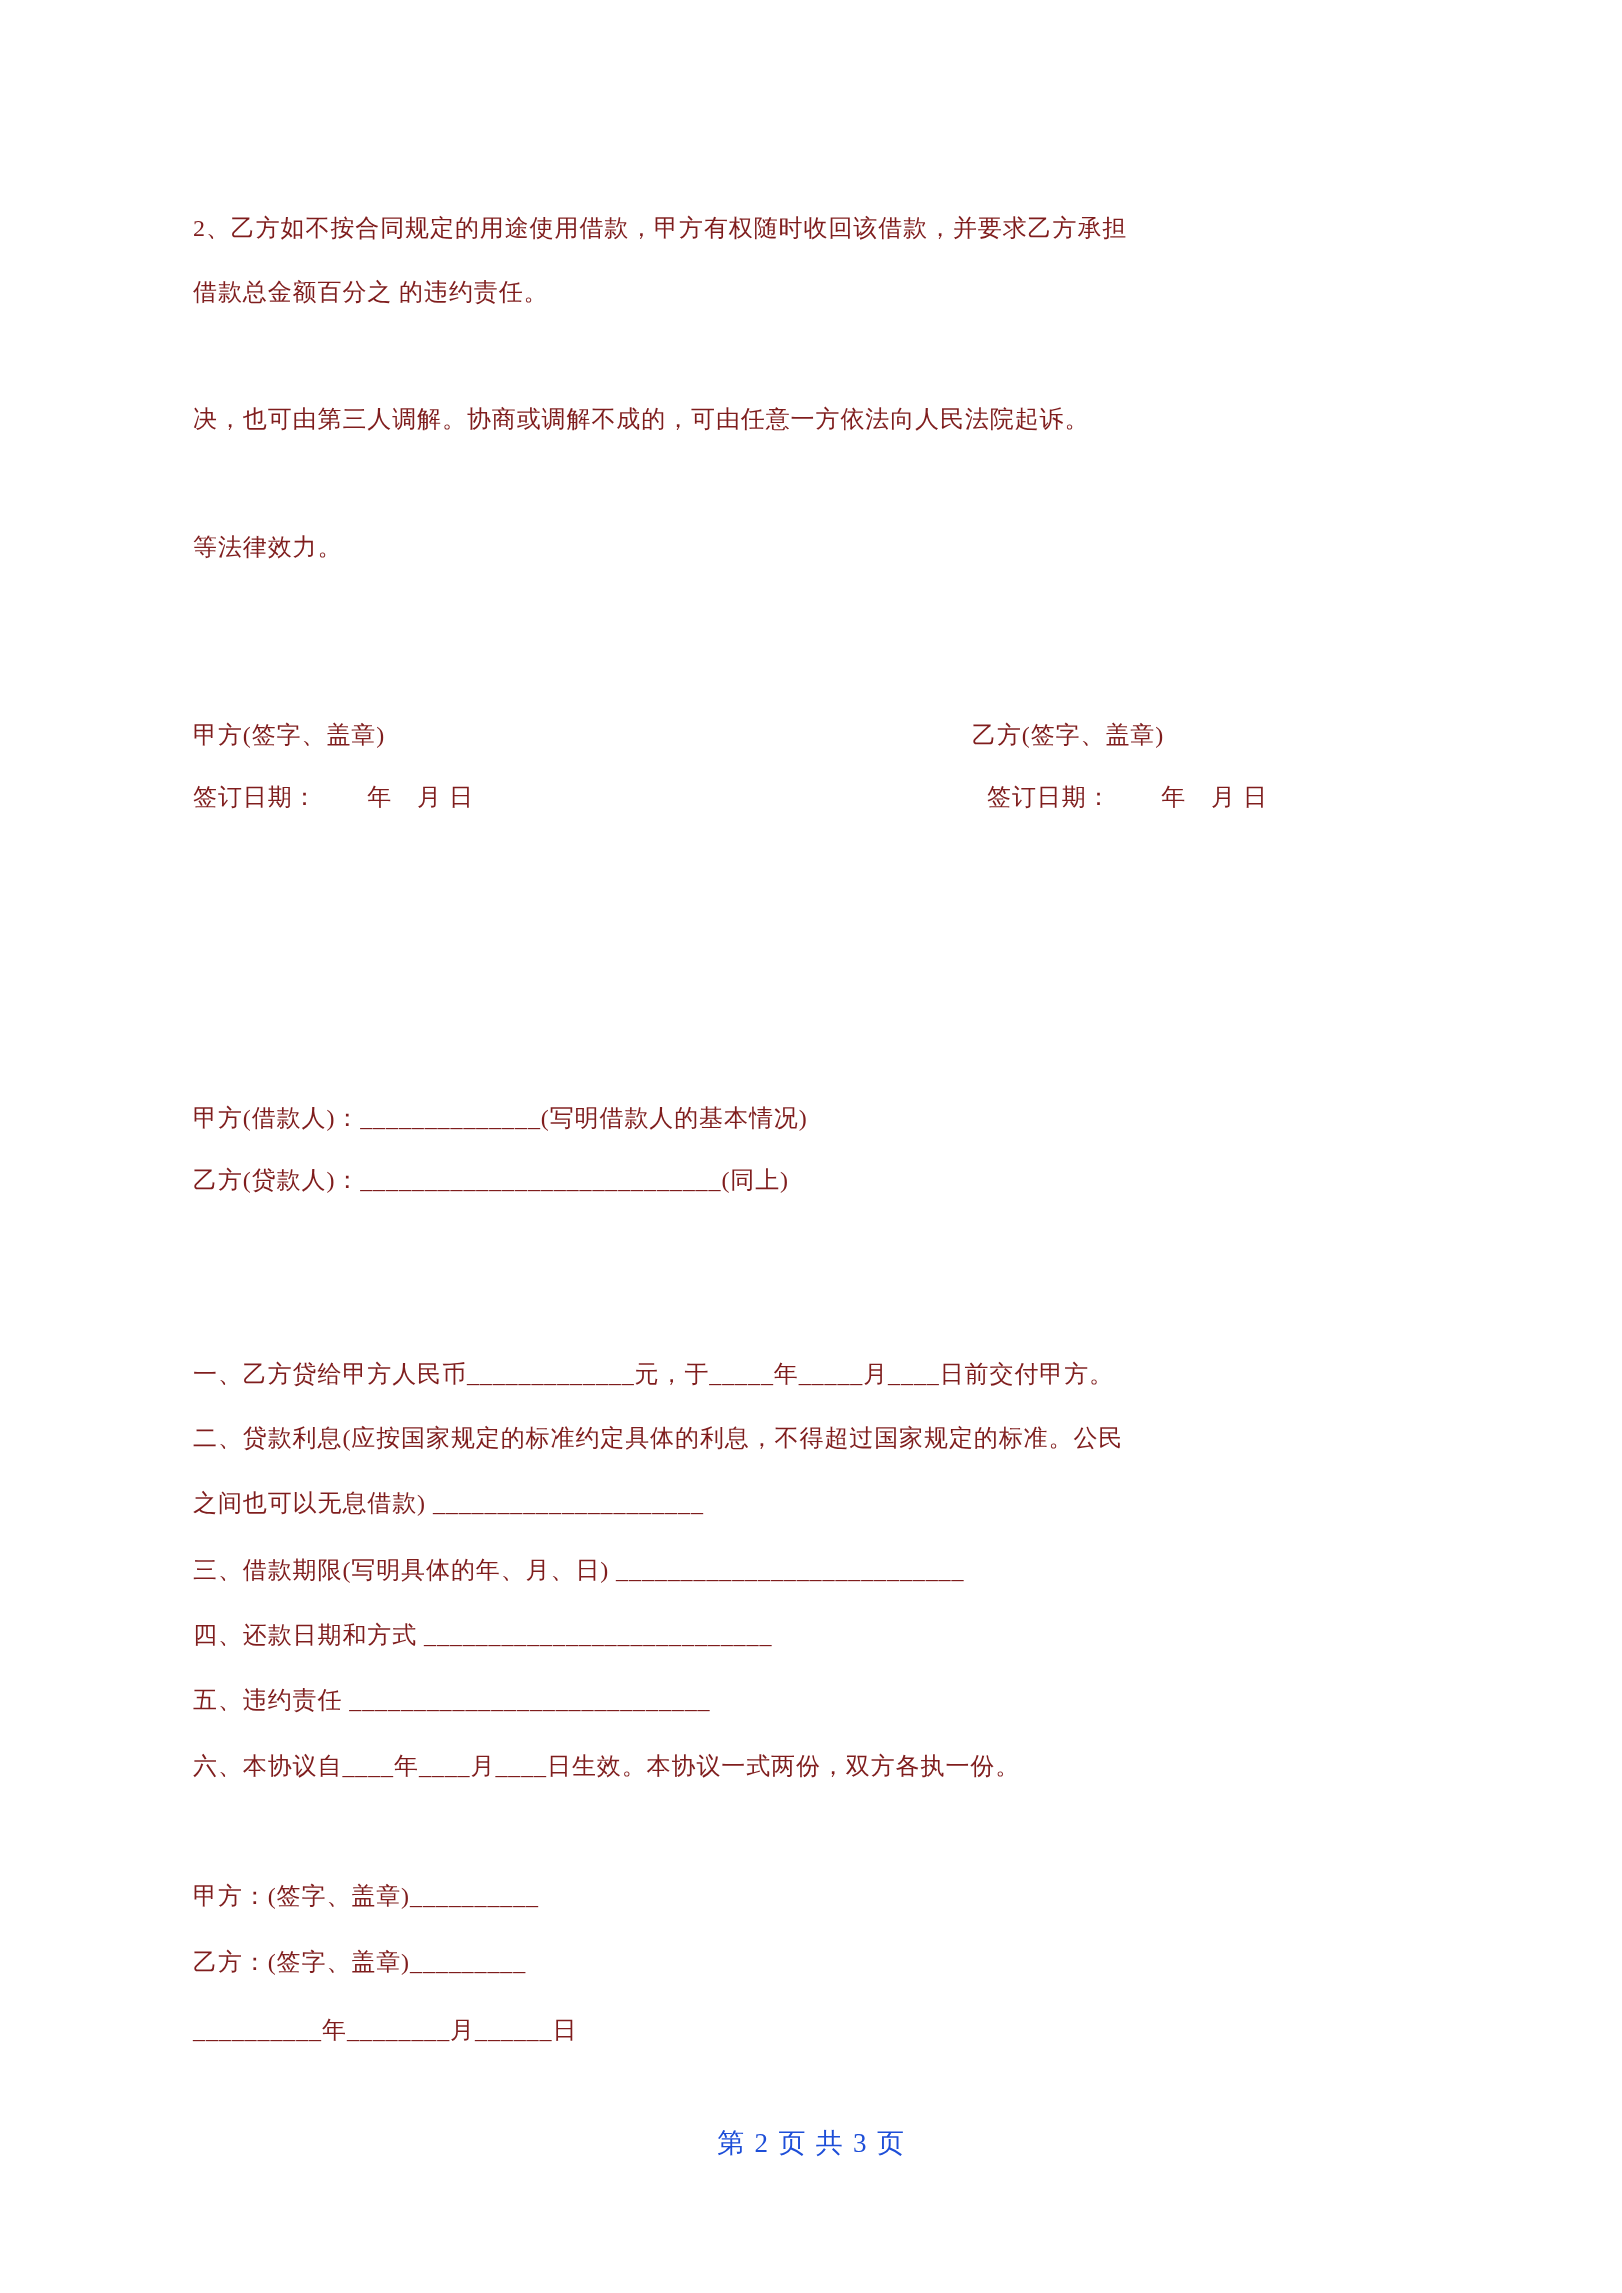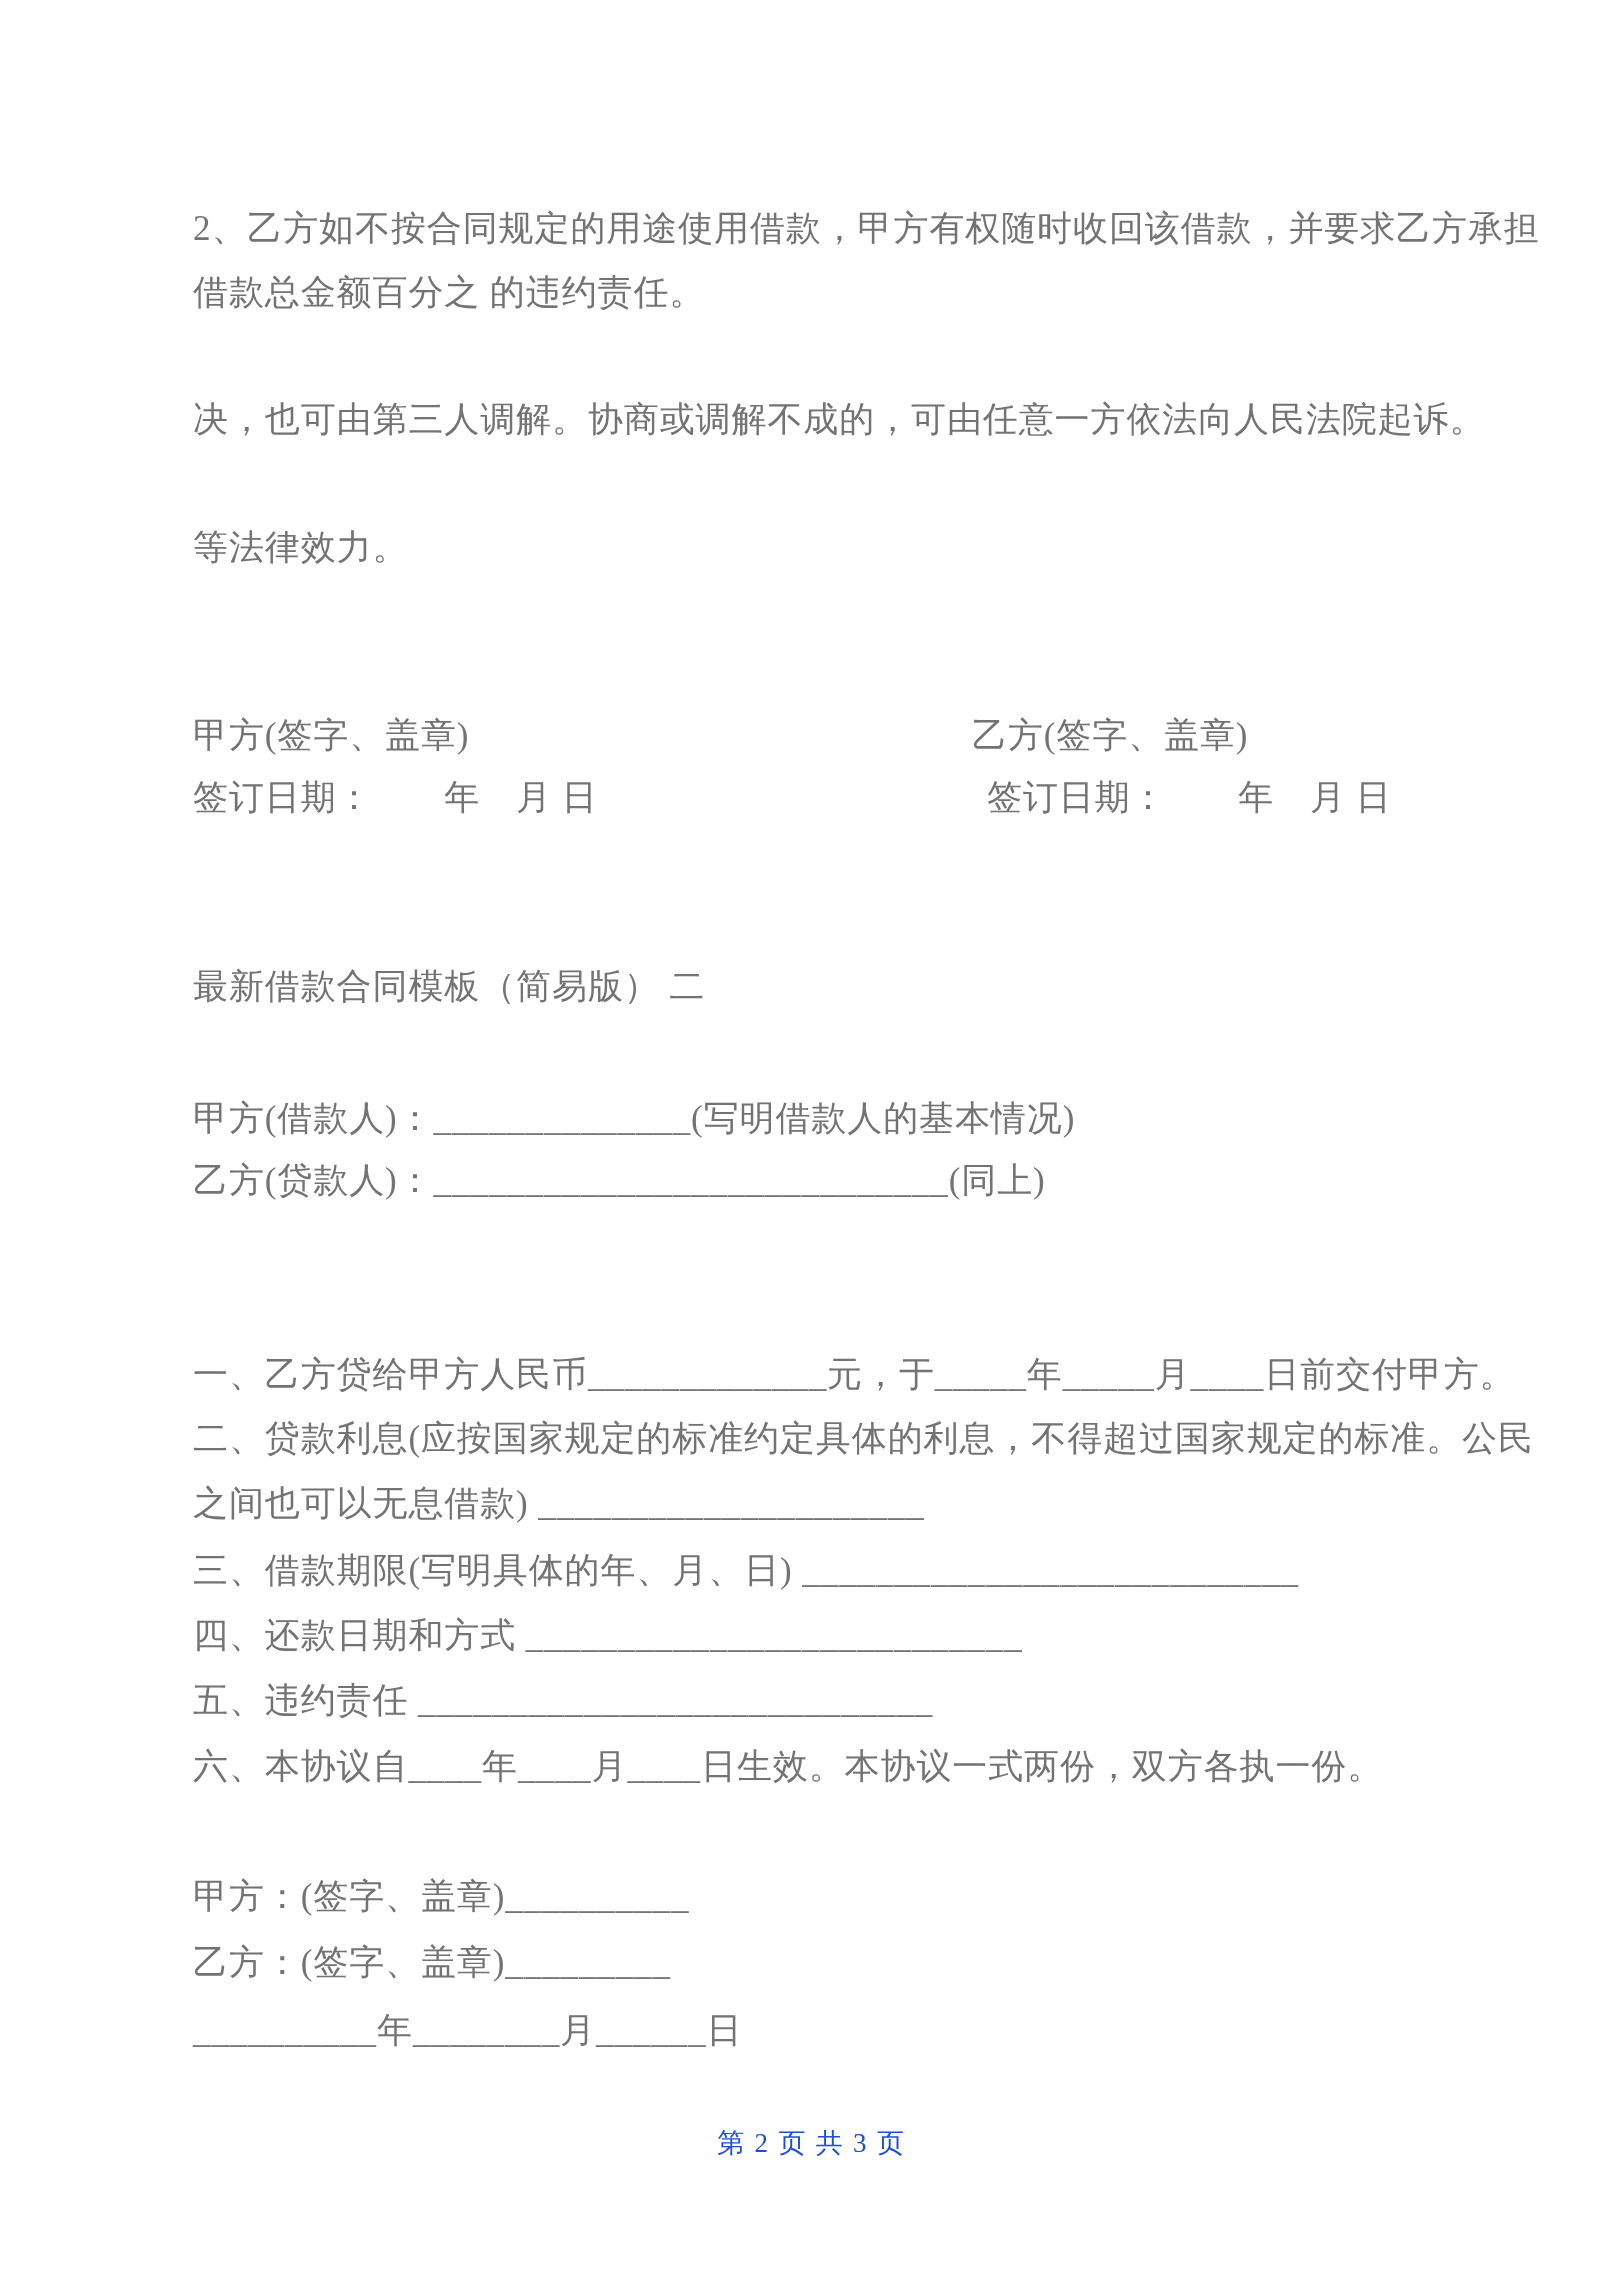--- a/index.html
+++ b/index.html
@@ -12,25 +12,25 @@
     width: 1623px;
     height: 2294px;
     background: #ffffff;
     color: #000000;
     font-family: "Liberation Serif", "DejaVu Serif", serif;
     overflow: hidden;
   }
   .ln {
     position: absolute;
     left: 193px;
-    font-size: 35px;
+    font-size: 24px;
     line-height: 47px;
     letter-spacing: 0.9px;
     white-space: pre;
-    color: #737373;
+    color: #7f1d1d;
   }
   .col-b   { left: 953px; margin-left: 19px; }
   .col-b-d { left: 987px; }
   .footer {
     position: absolute;
     left: 0;
     width: 1623px;
     text-align: center;
     font-size: 27px;
     line-height: 36px;
@@ -47,21 +47,20 @@
   <div class="ln" style="top:205px">2、乙方如不按合同规定的用途使用借款，甲方有权随时收回该借款，并要求乙方承担</div>
   <div class="ln" style="top:269px">借款总金额百分之 的违约责任。</div>
   <div class="ln" style="top:396px">决，也可由第三人调解。协商或调解不成的，可由任意一方依法向人民法院起诉。</div>
   <div class="ln" style="top:524px">等法律效力。</div>
 
   <div class="ln" style="top:712px">甲方(签字、盖章)</div>
   <div class="ln col-b" style="top:712px">乙方(签字、盖章)</div>
   <div class="ln" style="top:774px">签订日期：　　年　月 日</div>
   <div class="ln col-b-d" style="top:774px">签订日期：　　年　月 日</div>
 
-  <div class="ln" style="top:963px">最新借款合同模板（简易版） 二</div>
   <div class="ln" style="top:1095px">甲方(借款人)：______________(写明借款人的基本情况)</div>
   <div class="ln" style="top:1157px">乙方(贷款人)：____________________________(同上)</div>
   <div class="ln" style="top:1351px">一、乙方贷给甲方人民币_____________元，于_____年_____月____日前交付甲方。</div>
   <div class="ln" style="top:1415px">二、贷款利息(应按国家规定的标准约定具体的利息，不得超过国家规定的标准。公民</div>
   <div class="ln" style="top:1480px">之间也可以无息借款) _____________________</div>
   <div class="ln" style="top:1547px">三、借款期限(写明具体的年、月、日) ___________________________</div>
   <div class="ln" style="top:1612px">四、还款日期和方式 ___________________________</div>
   <div class="ln" style="top:1677px">五、违约责任 ____________________________</div>
   <div class="ln" style="top:1743px">六、本协议自____年____月____日生效。本协议一式两份，双方各执一份。</div>
 

